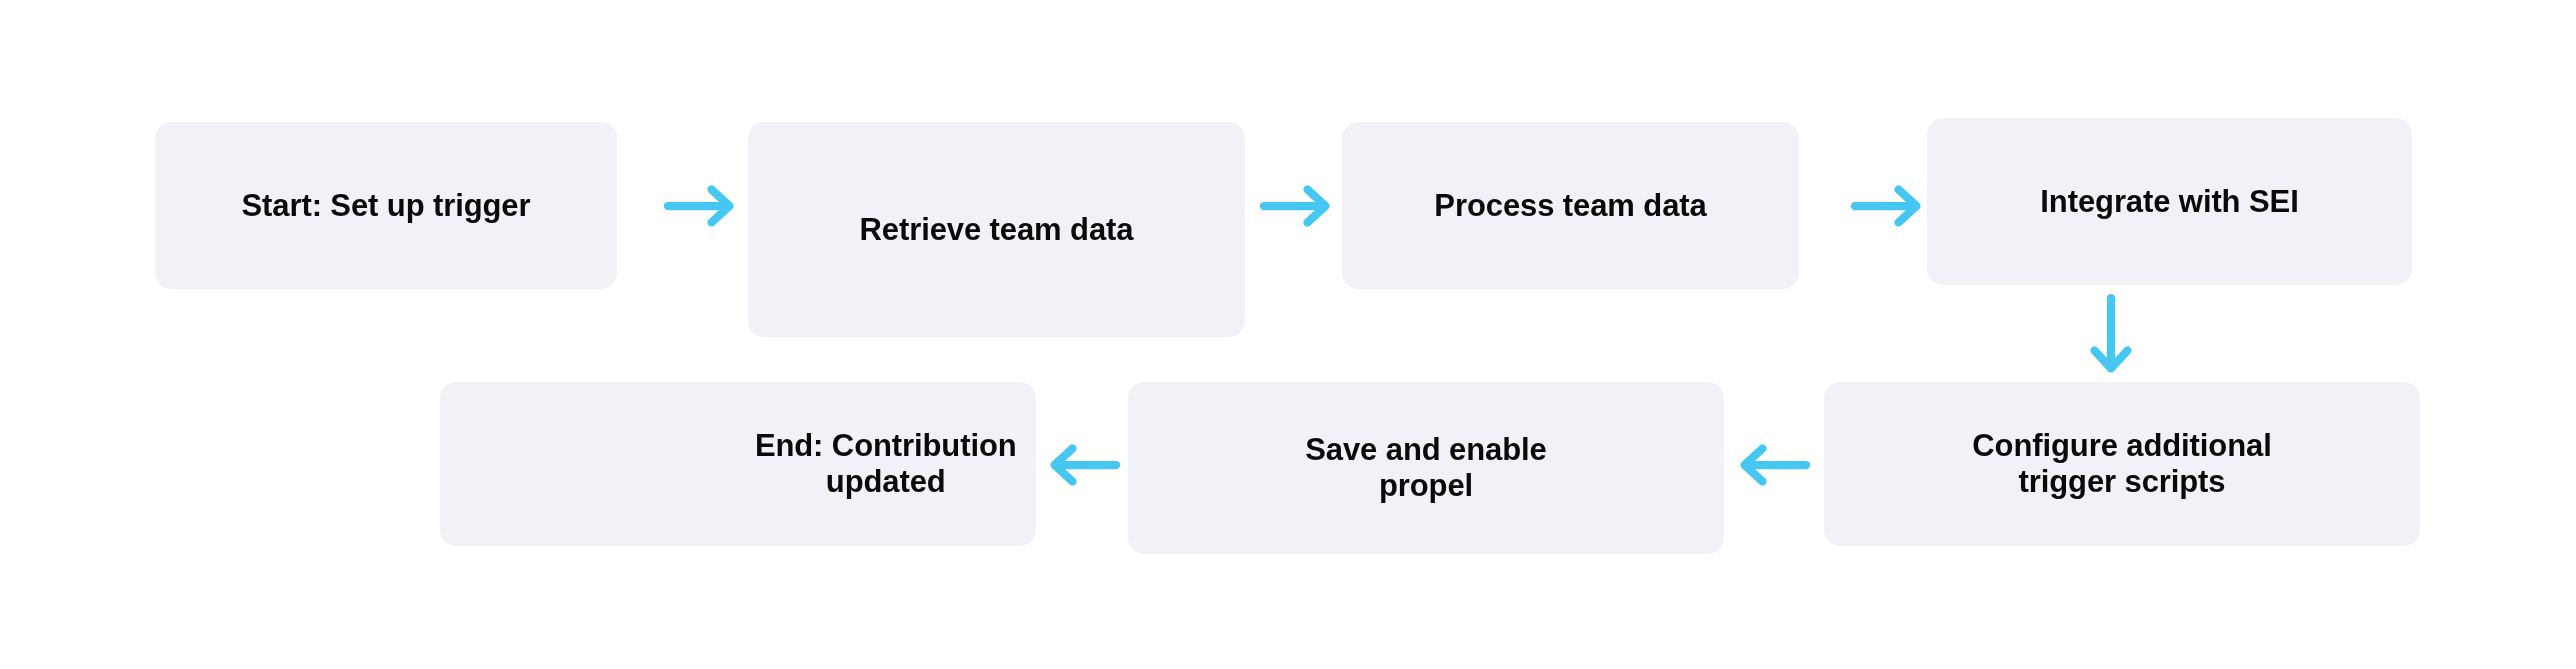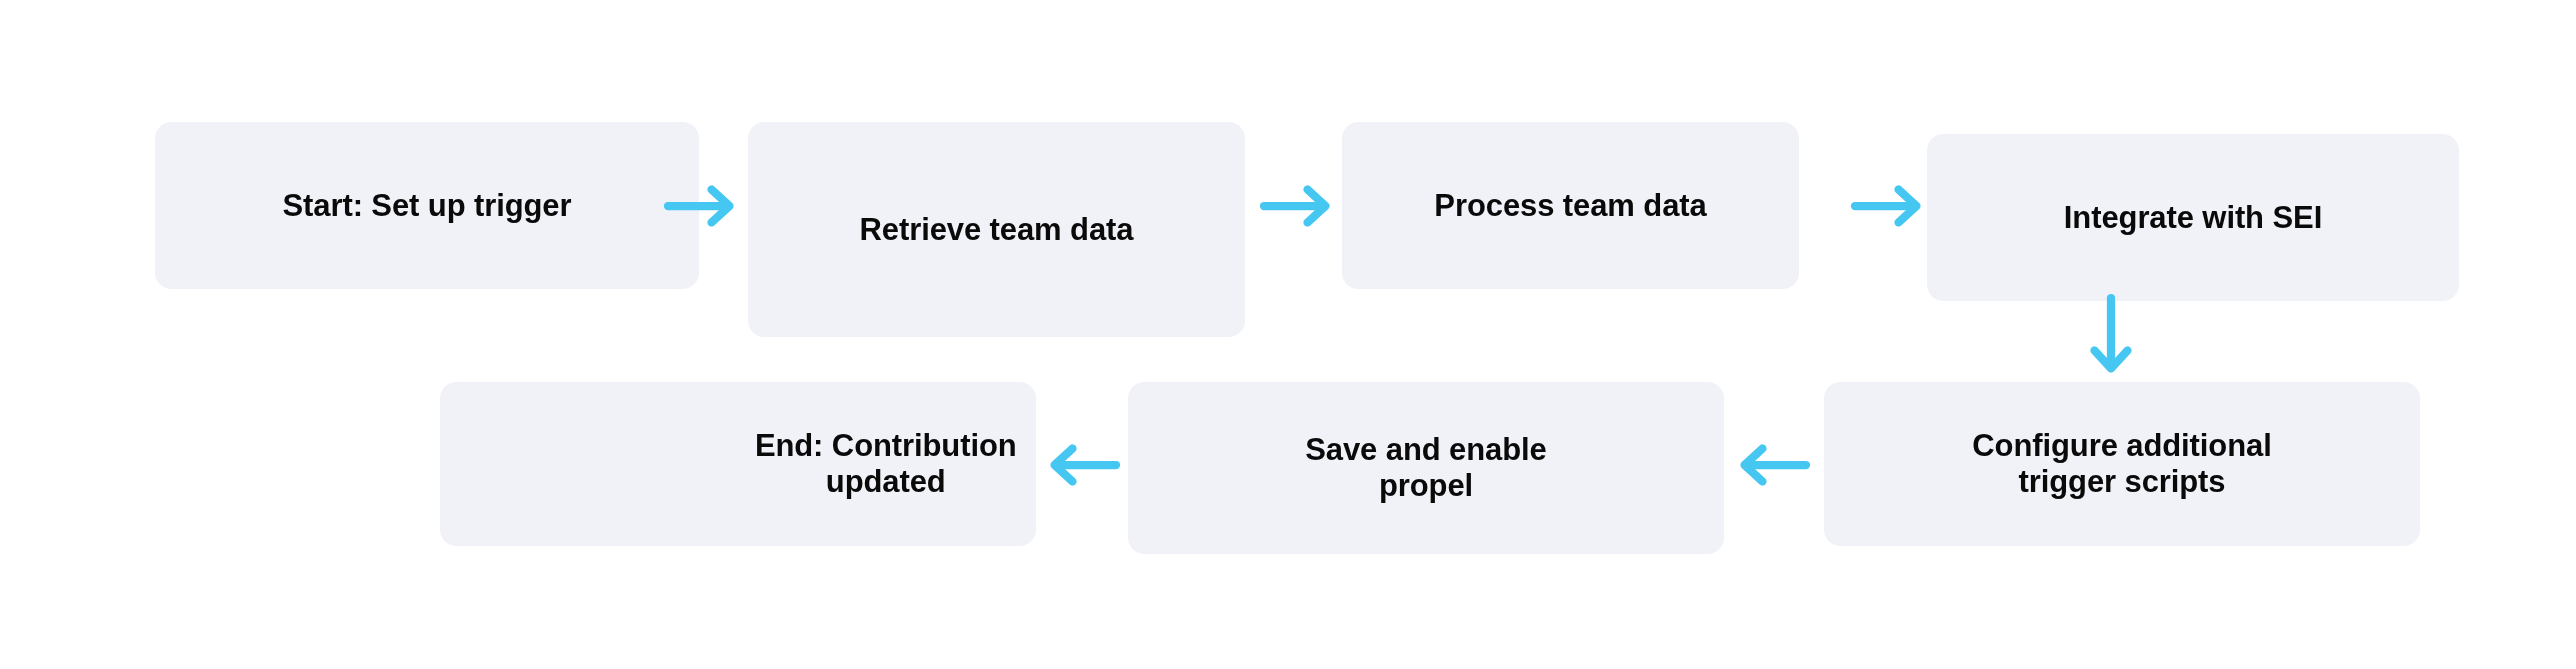--- a/index.html
+++ b/index.html
@@ -37,24 +37,24 @@
     font-family: "Liberation Sans", sans-serif;
     font-weight: bold;
     font-size: 31px;
     line-height: 1.15;
     color: #0a0a0a;
     letter-spacing: -0.1px;
     white-space: pre-line;
   }
 
   
-  #node-start        { left: 155px;  top: 122px; width: 544px; height: 167px; }
+  #node-start        { left: 155px;  top: 122px; width: 462px; height: 167px; }
   #node-retrieve     { left: 748px; top: 122px; width: 497px; height: 215px; }
   #node-process      { left: 1342px; top: 122px; width: 457px; height: 167px; }
-  #node-integrate    { left: 1927px; top: 134px; width: 532px; height: 167px; }
+  #node-integrate    { left: 1927px; top: 118px; width: 485px; height: 167px; }
 
   
   #node-end          { left: 440px;  top: 382px; width: 596px; height: 164px; justify-content: flex-end; }
   #node-save         { left: 1128px; top: 382px; width: 596px; height: 172px; }
   #node-configure    { left: 1824px; top: 382px; width: 596px; height: 164px; }
 
   
   .arrow {
     position: absolute;
     overflow: visible;

